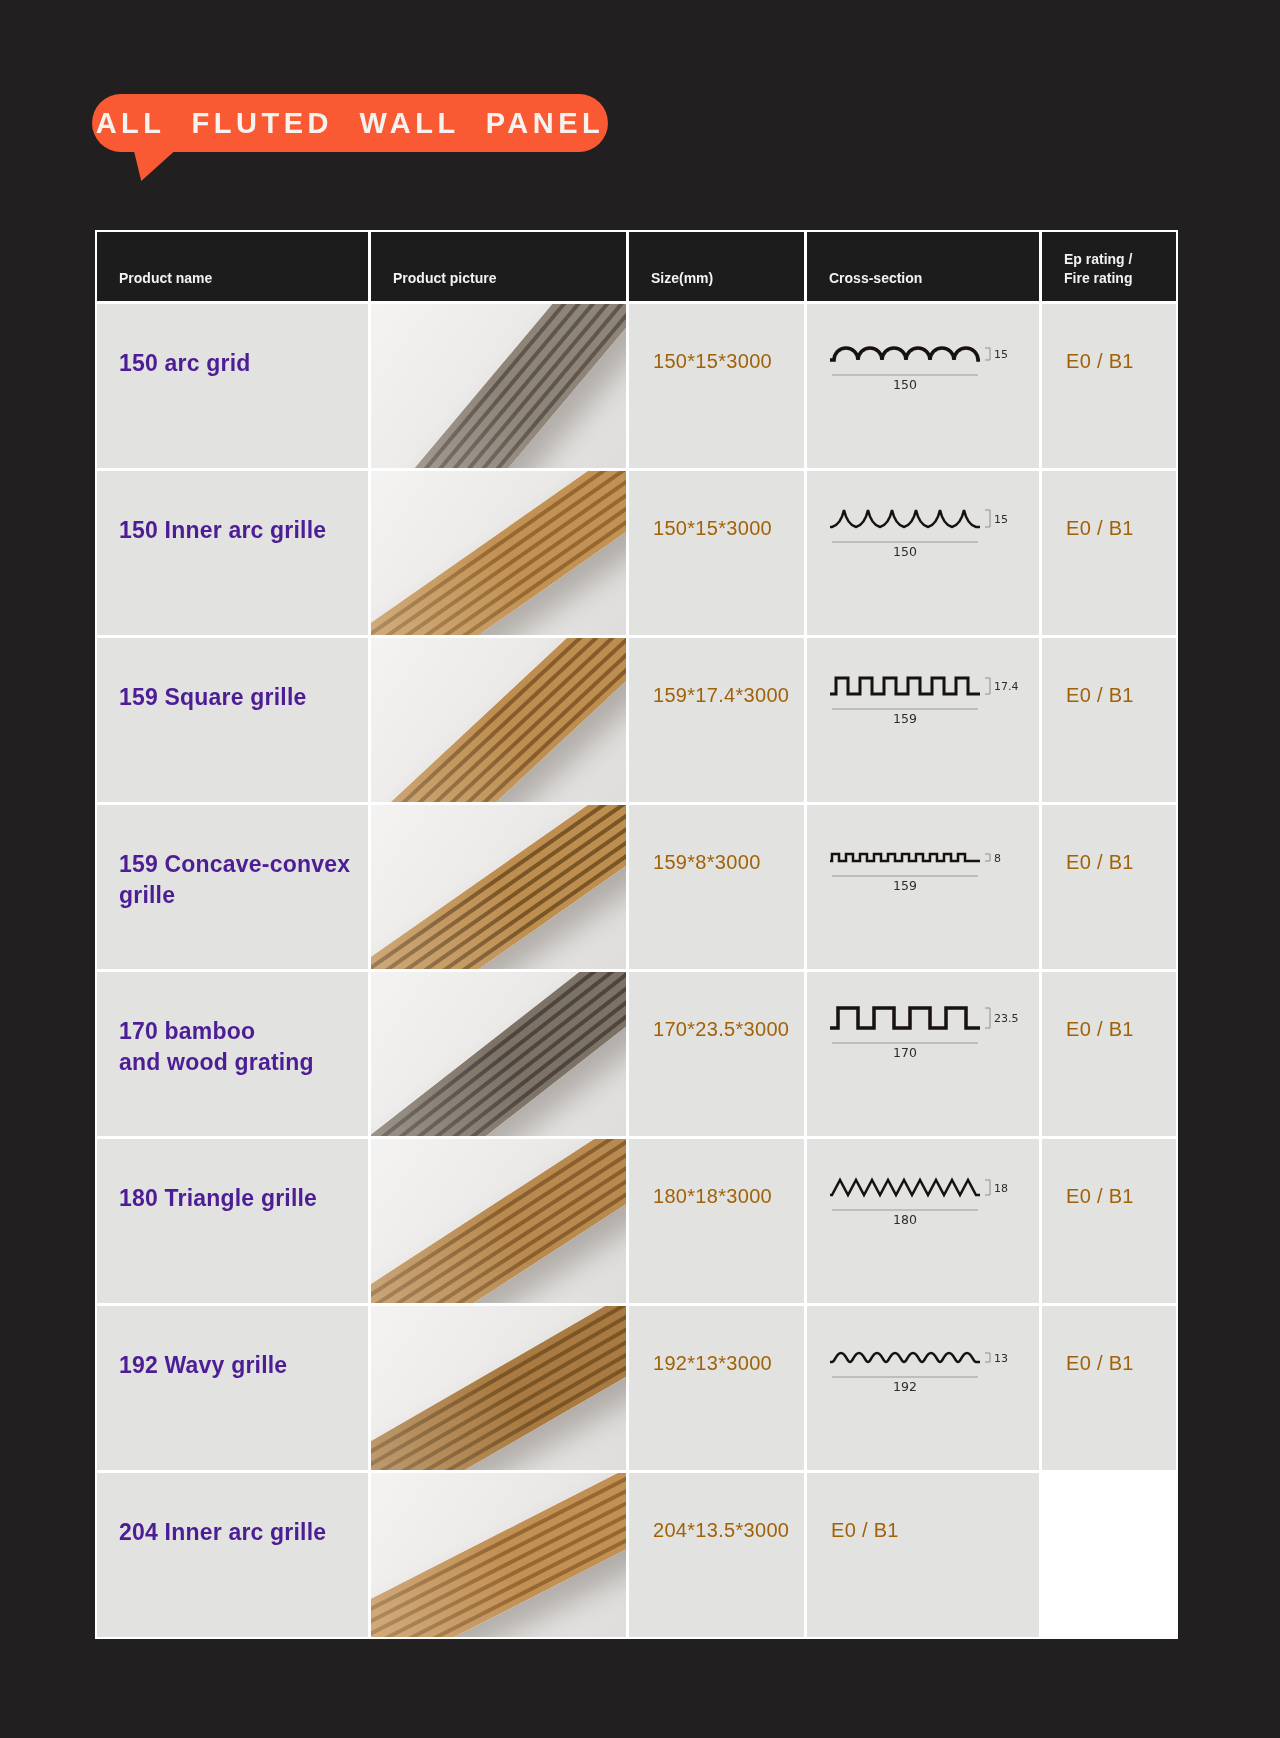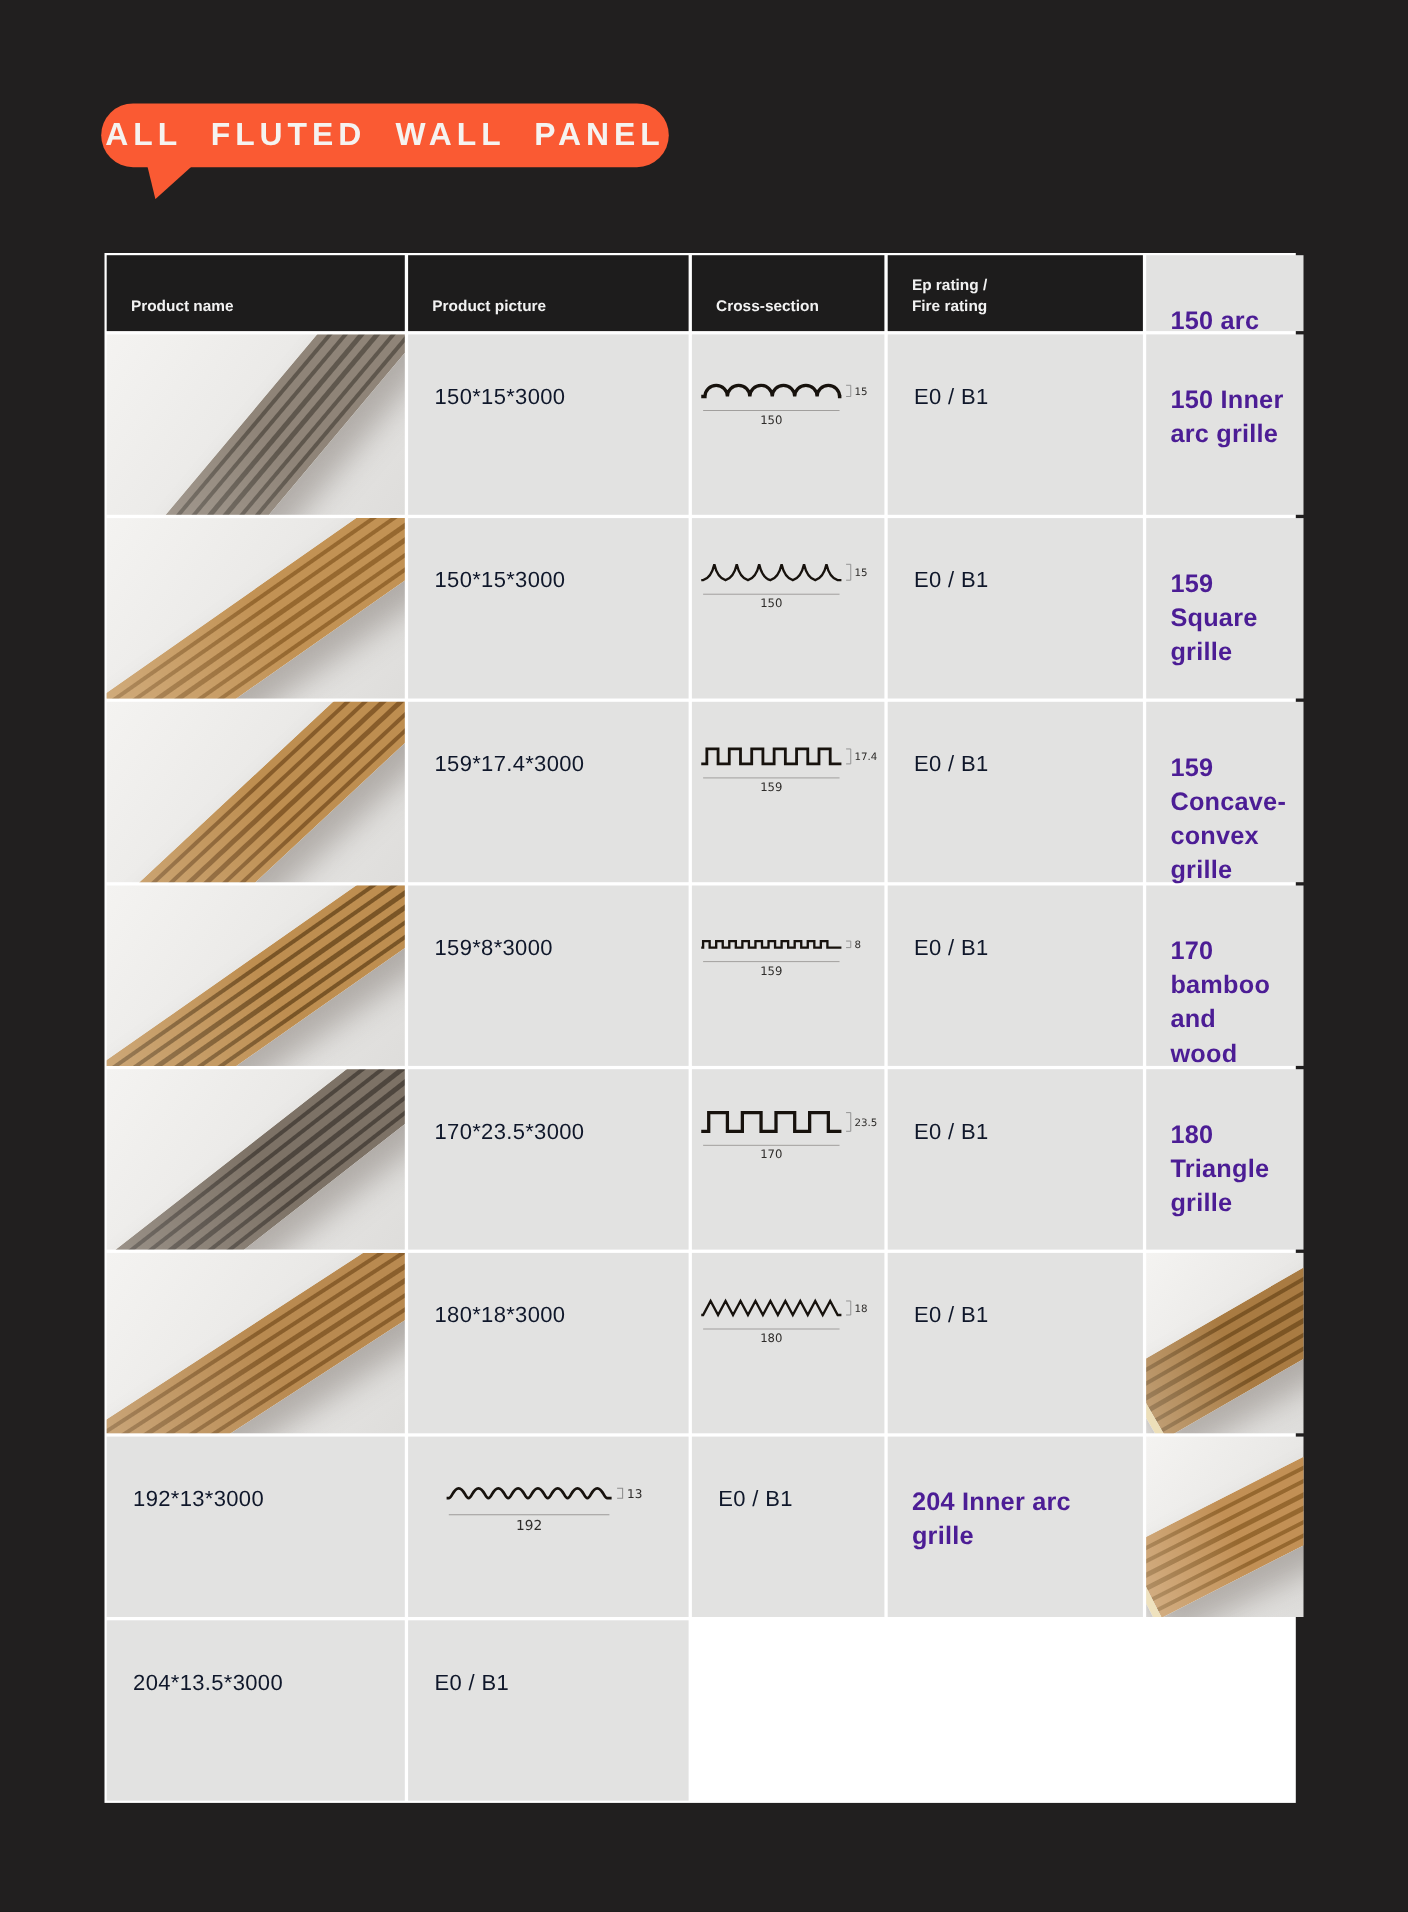--- a/index.html
+++ b/index.html
@@ -37,21 +37,21 @@
     display:flex; align-items:flex-end; padding:0 8px 13px 22px;
     line-height:19px; white-space:pre-line;
   }
   .cell { background:#E2E2E1; }
   .name-cell { padding:44px 16px 0 22px; }
   .name-cell span {
     font-size:23px; font-weight:bold; color:#4c1d95; line-height:31px;
     white-space:pre-line; letter-spacing:.2px;
   }
   .size-cell { padding:46px 6px 0 24px; }
-  .size-cell span, .rating-cell span { font-size:20px; color:#0f172a; letter-spacing:.3px; }
+  .size-cell span, .rating-cell span { font-size:20px; color:#a16207; letter-spacing:.3px; }
   .rating-cell { padding:46px 6px 16px 24px; }
   .cs-cell { display:flex; justify-content:center; align-items:flex-start; padding-top:30px; }
   .cs-cell svg text { font-family:"DejaVu Sans","Liberation Sans",sans-serif; }
   .pic-cell {
     position:relative; overflow:hidden;
     background:linear-gradient(125deg,#F4F3F1 0%,#EBEAE8 45%,#DEDDDB 100%);
   }
   .panel-img {
     position:absolute; left:-14%; top:31%; width:150%; height:44%;
     border-radius:2px;
@@ -65,20 +65,21 @@
 
   <div class="banner" style="background: rgb(250, 90, 51);">
     <span class="banner-title" style="color: rgb(245, 243, 240);">ALL FLUTED WALL PANEL</span>
   </div>
   <div class="banner-tail" style="background: rgb(250, 90, 51);"></div>
 
   <div class="panel-table">
 
     <div class="hcell">Product name</div>
     <div class="hcell">Product picture</div>
+    <div class="hcell">Size(mm)</div>
     <div class="hcell">Cross-section</div>
     <div class="hcell">Ep rating /
 Fire rating</div>
 
     <div class="cell name-cell"><span>150 arc grid</span></div>
     <div class="cell pic-cell">
         <div class="panel-img" style="background: linear-gradient(90deg, rgba(255, 255, 255, 0.25), rgba(255, 255, 255, 0) 45%), repeating-linear-gradient(rgb(143, 132, 120) 0px, rgb(143, 132, 120) 7px, rgb(95, 87, 77) 7px, rgb(95, 87, 77) 11px); transform: rotate(-50deg); border-left: 7px solid rgb(239, 230, 204);"></div>
       </div>
     <div class="cell size-cell"><span>150*15*3000</span></div>
     <div class="cell cs-cell">
@@ -167,20 +168,21 @@
         <svg width="206" height="58" viewBox="0 0 206 58">
     <path d="M10 26 H12 L20 11 L28 26 L36 11 L44 26 L52 11 L60 26 L68 11 L76 26 L84 11 L92 26 L100 11 L108 26 L116 11 L124 26 L132 11 L140 26 L148 11 L156 26 H160" fill="none" stroke="#17120D" stroke-width="2.5"></path>
     <path d="M165 11 h5 v15 h-5" fill="none" stroke="#8F8F8F" stroke-width="1"></path>
     <text x="174" y="22.5" font-size="11" fill="#2E2C2A">18</text>
     <line x1="12" y1="41" x2="158" y2="41" stroke="#9C9A98" stroke-width="1"></line>
     <text x="85" y="55" font-size="12.5" fill="#2E2C2A" text-anchor="middle">180</text>
   </svg>
       </div>
     <div class="cell rating-cell"><span>E0 / B1</span></div>
 
+    <div class="cell name-cell"><span>192 Wavy grille</span></div>
     <div class="cell pic-cell">
         <div class="panel-img" style="background: linear-gradient(90deg, rgba(255, 255, 255, 0.25), rgba(255, 255, 255, 0) 45%), repeating-linear-gradient(rgb(169, 123, 66) 0px, rgb(169, 123, 66) 7px, rgb(124, 85, 36) 7px, rgb(124, 85, 36) 11px); transform: rotate(-30deg); border-left: 7px solid rgb(237, 223, 185);"></div>
       </div>
     <div class="cell size-cell"><span>192*13*3000</span></div>
     <div class="cell cs-cell">
         <svg width="206" height="58" viewBox="0 0 206 58">
     <path d="M10 26 H12 C 15 26 16 17 21 17 C 26 17 27 26 30 26 C 33 26 34 17 39 17 C 44 17 45 26 48 26 C 51 26 52 17 57 17 C 62 17 63 26 66 26 C 69 26 70 17 75 17 C 80 17 81 26 84 26 C 87 26 88 17 93 17 C 98 17 99 26 102 26 C 105 26 106 17 111 17 C 116 17 117 26 120 26 C 123 26 124 17 129 17 C 134 17 135 26 138 26 C 141 26 142 17 147 17 C 152 17 153 26 156 26 H160" fill="none" stroke="#17120D" stroke-width="2.5"></path>
     <path d="M165 17 h5 v9 h-5" fill="none" stroke="#8F8F8F" stroke-width="1"></path>
     <text x="174" y="25.5" font-size="11" fill="#2E2C2A">13</text>
     <line x1="12" y1="41" x2="158" y2="41" stroke="#9C9A98" stroke-width="1"></line>

